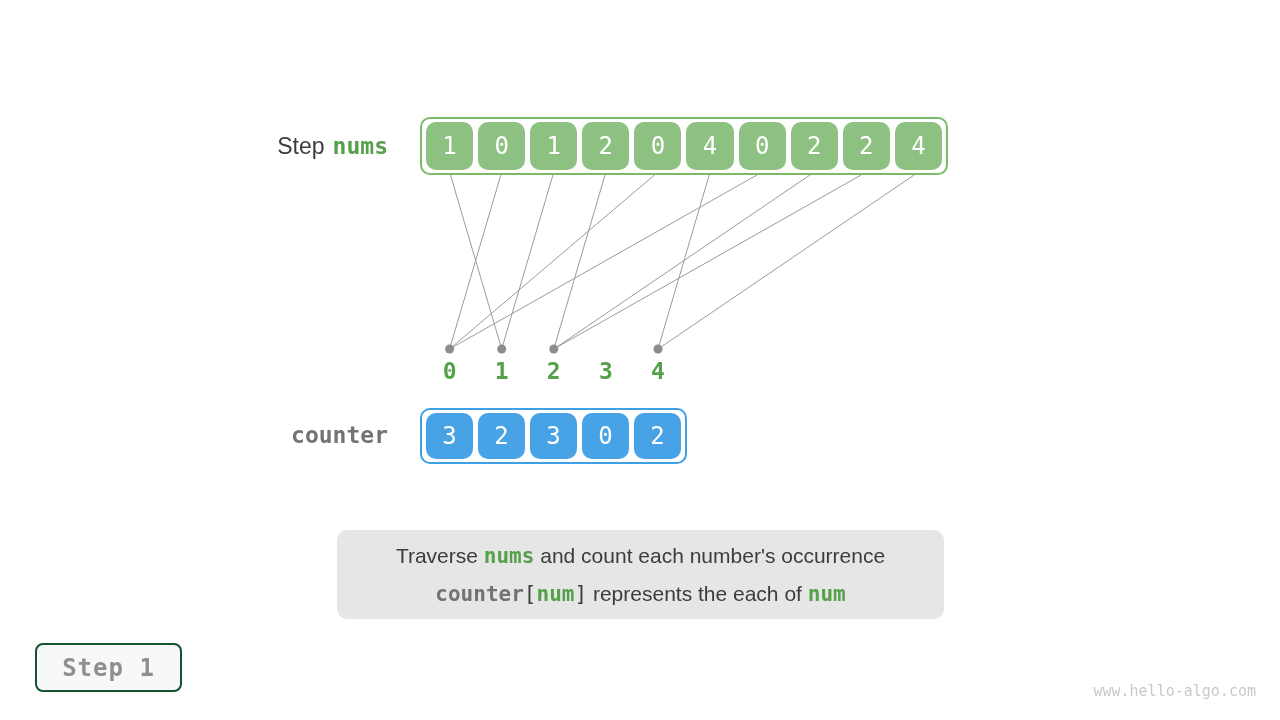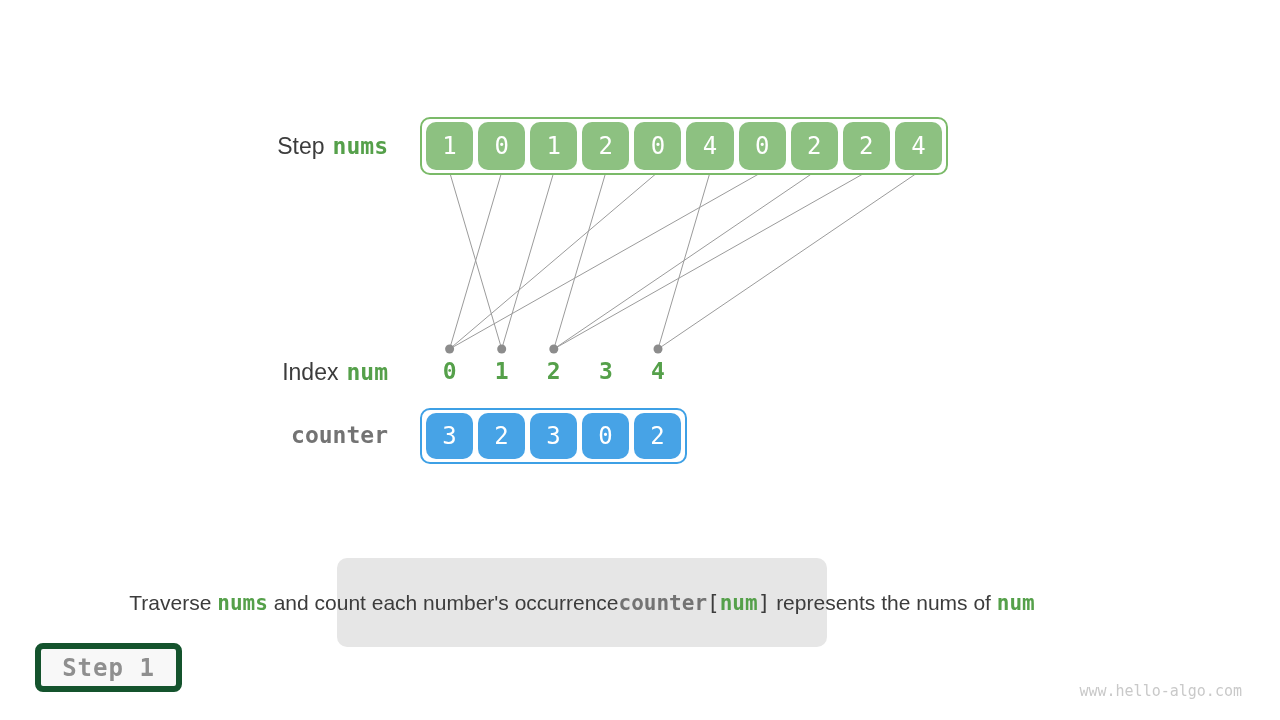--- a/index.html
+++ b/index.html
@@ -29,36 +29,36 @@
 
   
   svg.overlay { position: absolute; left: 0; top: 0; pointer-events: none; }
 
   
   .idx-label { position: absolute; top: 358px; width: 40px; text-align: center;
                font-family: "DejaVu Sans Mono", monospace; font-weight: bold;
                font-size: 23px; color: #55a04a; }
 
   
-  .caption { position: absolute; left: 337px; top: 530px; width: 490px; height: 89px;
-             background: #e6e6e6; border-radius: 10px; display: flex; flex-direction: row;
-             align-items: center; justify-content: center; margin-top: 28px; }
+  .caption { position: absolute; left: 337px; top: 530px; width: 607px; height: 89px;
+             background: #e6e6e6; border-radius: 10px; display: flex; flex-direction: column;
+             align-items: center; justify-content: center; }
   .caption-line { font-size: 21px; color: #3c3c3c; line-height: 37px; white-space: nowrap; }
   .caption-line .code { font-size: 21px; }
   .caption-line .code.plain { color: #3c3c3c; font-weight: normal; }
 
   
   .step-badge { position: absolute; left: 35px; top: 643px; width: 147px; height: 49px;
-                border: 6px solid #14532d; border-radius: 8px; background: #f8f8f8;
+                border: 2px solid #14532d; border-radius: 8px; background: #f8f8f8;
                 display: flex; align-items: center; justify-content: center;
                 font-family: "DejaVu Sans Mono", monospace; font-weight: bold;
                 font-size: 24px; color: #8f8f8f; letter-spacing: 1px; }
 
   
-  .watermark { position: absolute; right: 38px; bottom: 20px;
+  .watermark { position: absolute; right: 24px; bottom: 20px;
                font-family: "DejaVu Sans Mono", monospace; font-size: 15px; color: #c9c9c9; }
 </style>
 </head>
 <body>
 
 <div class="stage">
 
   <svg class="overlay" width="1280" height="720">
       <line x1="449.6" y1="172" x2="501.70000000000005" y2="349" stroke="#9b9b9b" stroke-width="1"></line>
       <line x1="501.70000000000005" y1="172" x2="449.6" y2="349" stroke="#9b9b9b" stroke-width="1"></line>
@@ -86,23 +86,20 @@
       <div class="cell green">1</div>
       <div class="cell green">2</div>
       <div class="cell green">0</div>
       <div class="cell green">4</div>
       <div class="cell green">0</div>
       <div class="cell green">2</div>
       <div class="cell green">2</div>
       <div class="cell green">4</div>
     </div>
 
-  <div class="row-label" style="top:359px;">
-    <span>Index</span><span class="code green var-gap">num</span>
-  </div>
 
   <div id="index-labels">
       <div class="idx-label" style="left: 429.6px;">0</div>
       <div class="idx-label" style="left: 481.7px;">1</div>
       <div class="idx-label" style="left: 533.8px;">2</div>
       <div class="idx-label" style="left: 585.9px;">3</div>
       <div class="idx-label" style="left: 638px;">4</div>
     </div>
 
   <div class="row-label code blue" style="top:422px;">counter</div>
@@ -110,20 +107,20 @@
   <div class="array-box blue-box" id="counter-box">
       <div class="cell blue">3</div>
       <div class="cell blue">2</div>
       <div class="cell blue">3</div>
       <div class="cell blue">0</div>
       <div class="cell blue">2</div>
     </div>
 
   <div class="caption">
     <div class="caption-line" id="caption-line1"><span>Traverse </span><span class="code green">nums</span><span> and count each number's occurrence</span></div>
-    <div class="caption-line" id="caption-line2"><span class="code blue">counter</span><span class="code plain">[</span><span class="code green">num</span><span class="code plain">]</span><span> represents the nums of </span><span class="code green">num</span></div>
+    <div class="caption-line" id="caption-line2"><span class="code blue">counter</span><span class="code plain">[</span><span class="code green">num</span><span class="code plain">]</span><span> represents the each of </span><span class="code green">num</span></div>
   </div>
 
   <div class="step-badge">Step 1</div>
 
   <div class="watermark">www.hello-algo.com</div>
 
 </div>
 
 </body></html>

